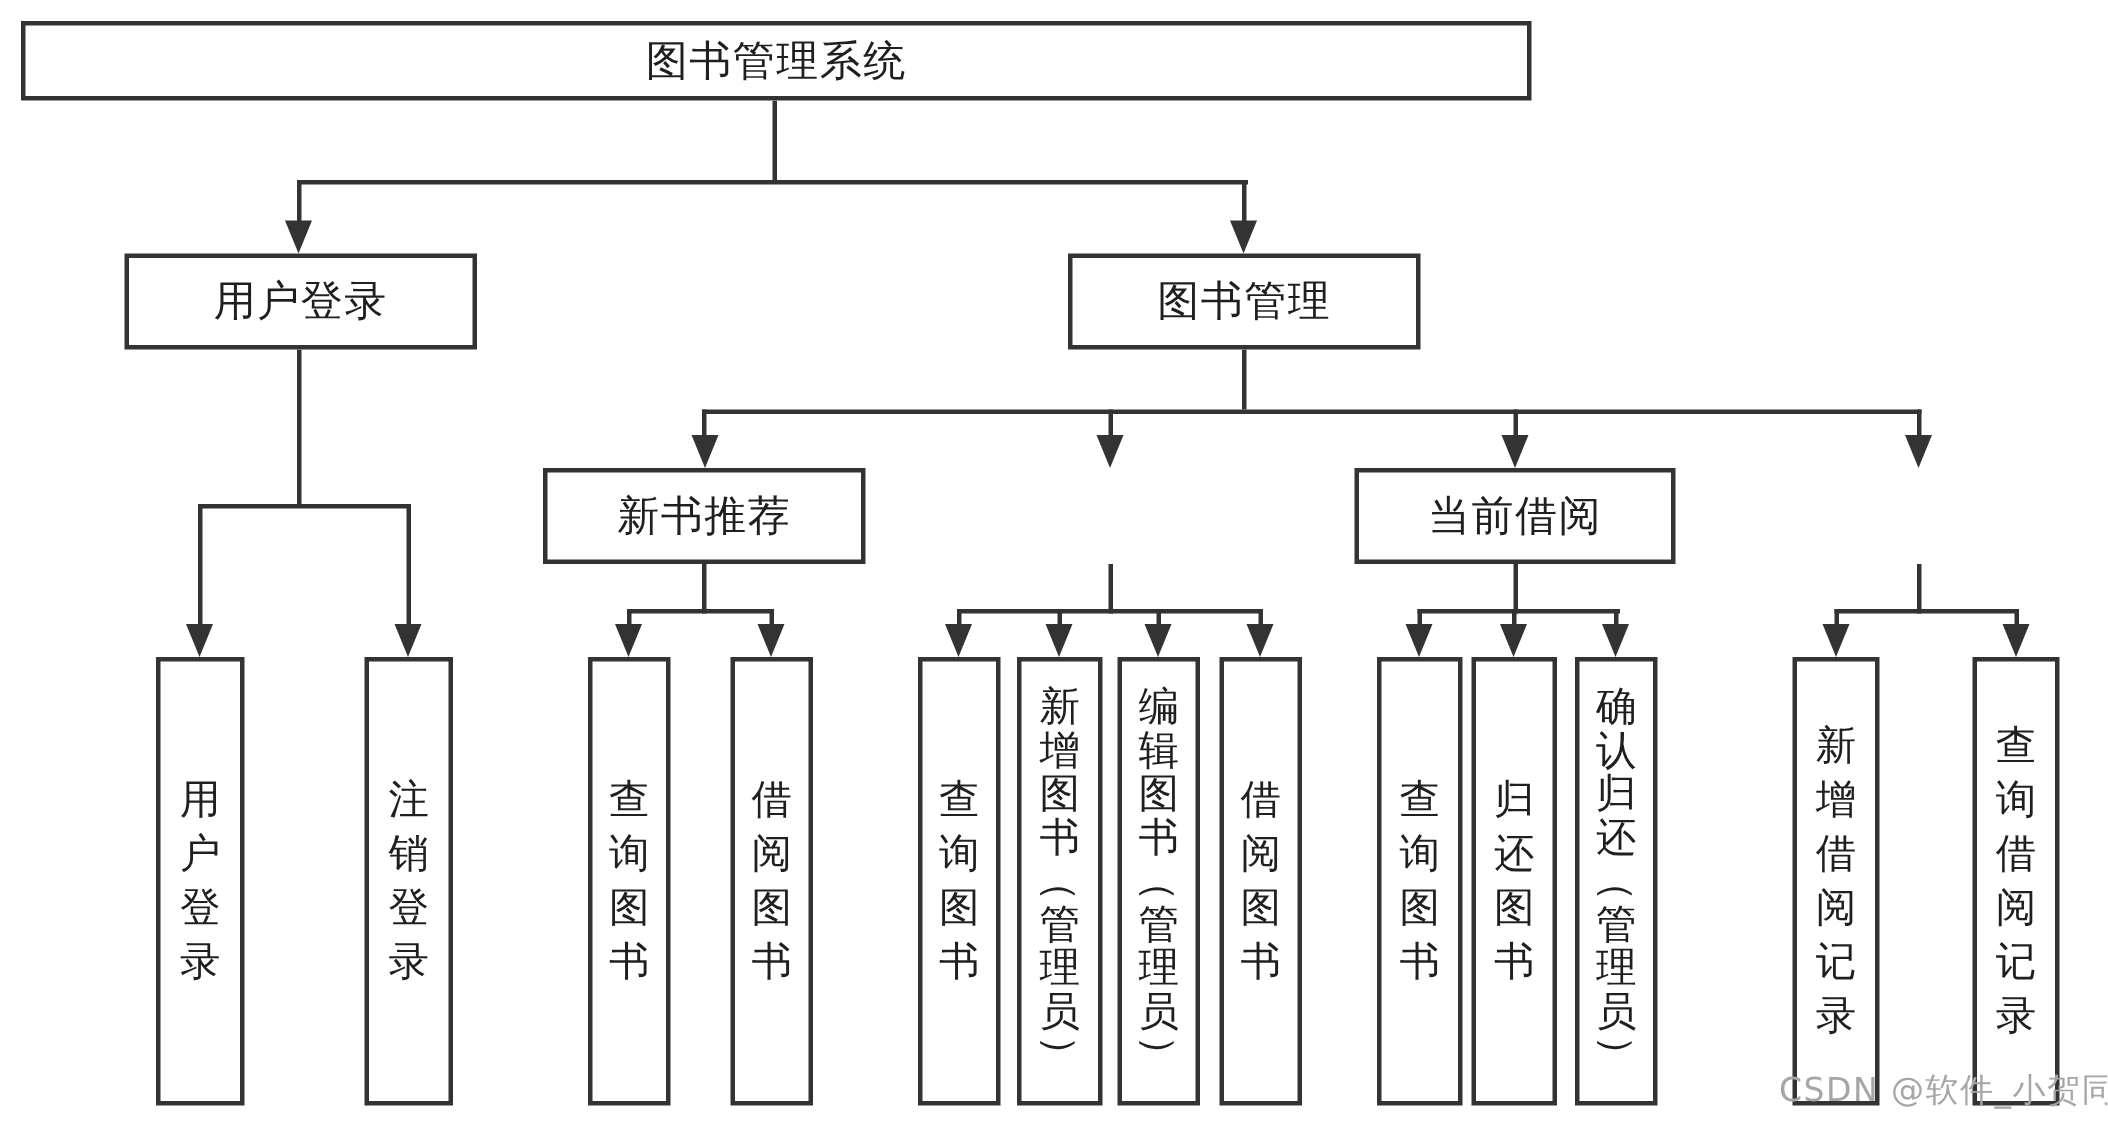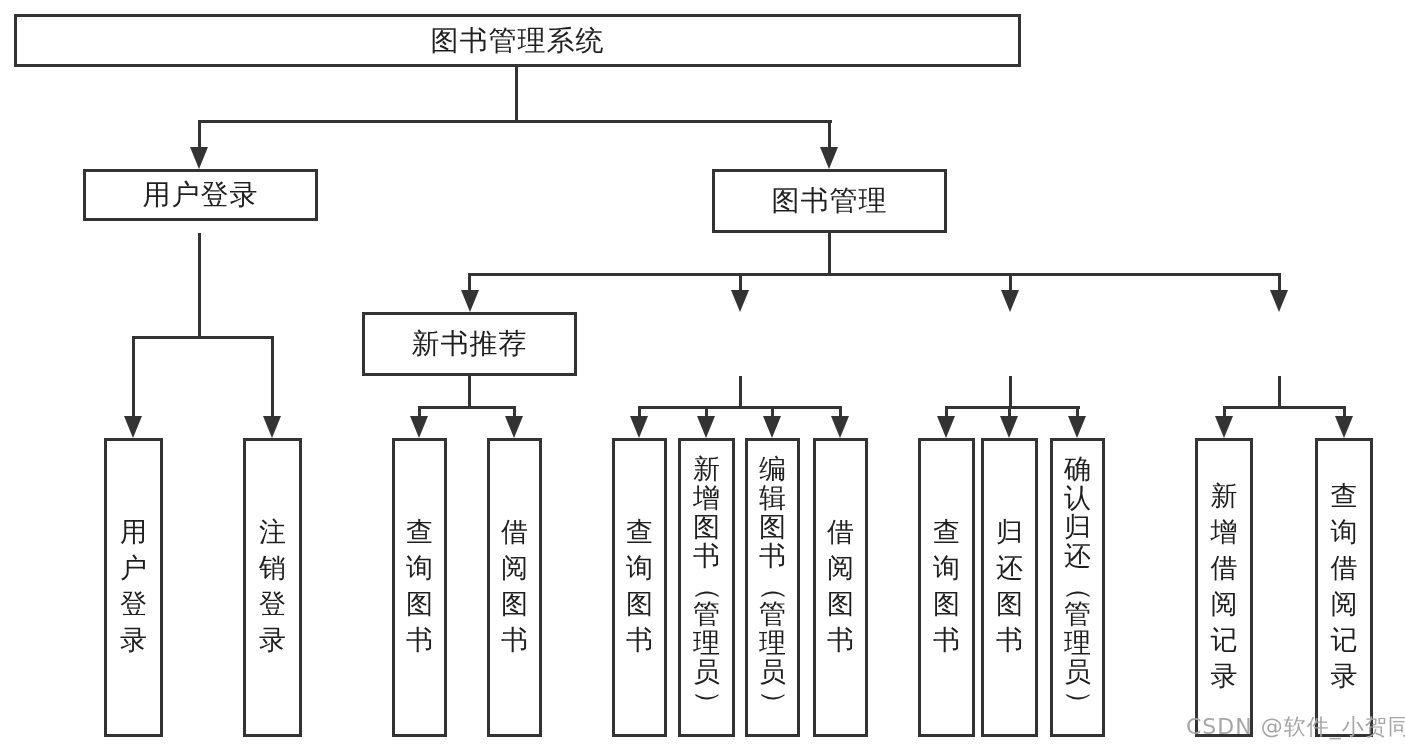--- a/index.html
+++ b/index.html
@@ -2,21 +2,21 @@
 <html><head>
 <meta charset="utf-8">
 <style>
   html,body{margin:0;padding:0;background:#ffffff;}
   #stage{
     position:relative;width:1405px;height:747px;background:#ffffff;overflow:hidden;
     font-family:"DejaVu Sans","Liberation Sans",sans-serif;color:#1a1a1a;
   }
   .box{
     position:absolute;box-sizing:border-box;border:3px solid #333333;background:#ffffff;
-    display:flex;align-items:center;justify-content:center;z-index:2;font-family:Liberation Mono, monospace;
+    display:flex;align-items:center;justify-content:center;z-index:2;
   }
   .box .hlabel{font-size:28px;letter-spacing:1px;white-space:nowrap;color:#1f1f1f;}
   .leaf{z-index:2;}
   .vtext{
     display:block;font-size:27px;color:#1f1f1f;text-align:center;width:100%;
   }
   .vch{display:block;text-align:center;}
   .vch.rot{transform:rotate(90deg);}
   .vl{position:absolute;width:3px;background:#333333;z-index:1;}
   .hl{position:absolute;height:3px;background:#333333;z-index:1;}
@@ -91,29 +91,32 @@
   <div class="hl" style="left:1223px;top:406px;width:123px"></div>
   <div class="vl" style="left:1223px;top:406px;height:14px"></div>
   <div class="arrow" style="left:1215px;top:416px"></div>
   <div class="vl" style="left:1343px;top:406px;height:14px"></div>
   <div class="arrow" style="left:1335px;top:416px"></div>
 
   <div class="box" style="left:14px;top:14px;width:1007px;height:53px">
     <span class="hlabel">图书管理系统</span>
   </div>
 
-  <div class="box" style="left:83px;top:169px;width:235px;height:52px">
+  <div class="box" style="left:83px;top:169px;width:235px;height:64px">
     <span class="hlabel">用户登录</span>
   </div>
   <div class="box" style="left:362px;top:312px;width:215px;height:64px">
     <span class="hlabel">新书推荐</span>
   </div>
 
   <div class="box" style="left:712px;top:169px;width:235px;height:64px">
     <span class="hlabel">图书管理</span>
+  </div>
+  <div class="box" style="left:903px;top:312px;width:214px;height:64px">
+    <span class="hlabel">当前借阅</span>
   </div>
 
   <div class="box leaf" style="left:104px;top:438px;width:59px;height:299px">
     <span class="vtext" style="line-height: 36px;">
         <span class="vch">用</span>
         <span class="vch">户</span>
         <span class="vch">登</span>
         <span class="vch">录</span>
       </span>
   </div>

